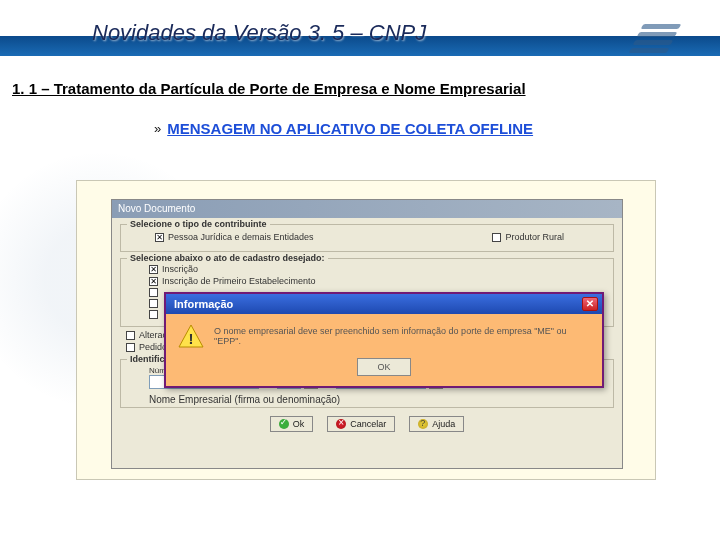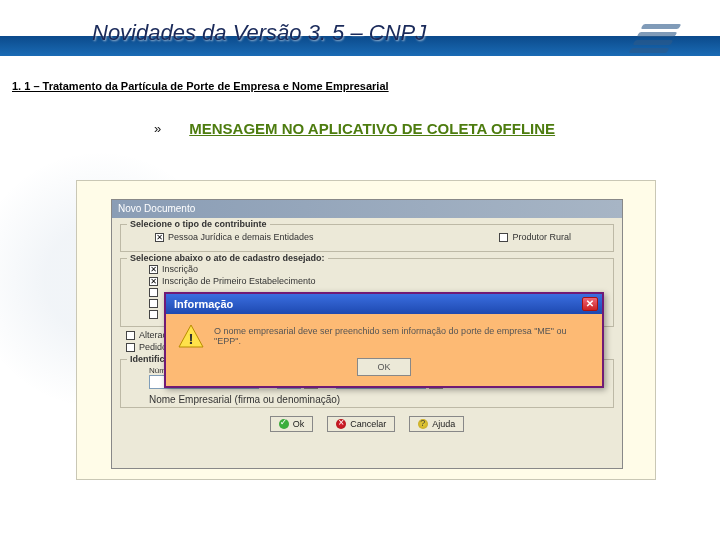--- a/index.html
+++ b/index.html
@@ -48,43 +48,42 @@
     border-radius: 2px;
   }
   .logo-stripes span:nth-child(1){ top: 0; left: 10px; }
   .logo-stripes span:nth-child(2){ top: 8px; left: 6px; }
   .logo-stripes span:nth-child(3){ top: 16px; left: 2px; }
   .logo-stripes span:nth-child(4){ top: 24px; left: -2px; }
   .section-heading {
     position: absolute;
     top: 80px;
     left: 12px;
-    font-size: 11px;
+    font-size: 15px;
     font-weight: bold;
     text-decoration: underline;
     color: #000;
   }
   .subheading-row {
     position: absolute;
     top: 120px;
     left: 154px;
     display: flex;
     align-items: center;
     gap: 6px;
   }
   .sub-bullet {
     color: #111;
     font-size: 13px;
   }
   .sub-link {
-    color: #4d7c0f;
+    color: #1d4ed8;
     font-size: 15px;
     font-weight: bold;
     text-decoration: underline;
-    margin-left: 22px;
   }
   .bg-watermark {
     position: absolute;
     left: -30px;
     top: 150px;
     width: 260px;
     height: 260px;
     opacity: 0.07;
     border-radius: 50%;
     background: radial-gradient(circle, #3a6a9a 30%, transparent 70%);
@@ -286,21 +285,21 @@
   <div class="app-window">
     <div class="app-titlebar">Novo Documento</div>
 
     <div class="group">
       <div class="group-title">Selecione o tipo de contribuinte</div>
       <div class="row">
         <div class="chk-line">
           <span class="chk">✕</span>
           <span>Pessoa Jurídica e demais Entidades</span>
         </div>
-        <div class="chk-line" style="margin-left:auto;margin-right:8px">
+        <div class="chk-line" style="margin-left:auto;margin-right:15px">
           <span class="chk"></span>
           <span>Produtor Rural</span>
         </div>
       </div>
     </div>
 
     <div class="group">
       <div class="group-title">Selecione abaixo o ato de cadastro desejado:</div>
       <div class="chk-line">
         <span class="chk">✕</span>

